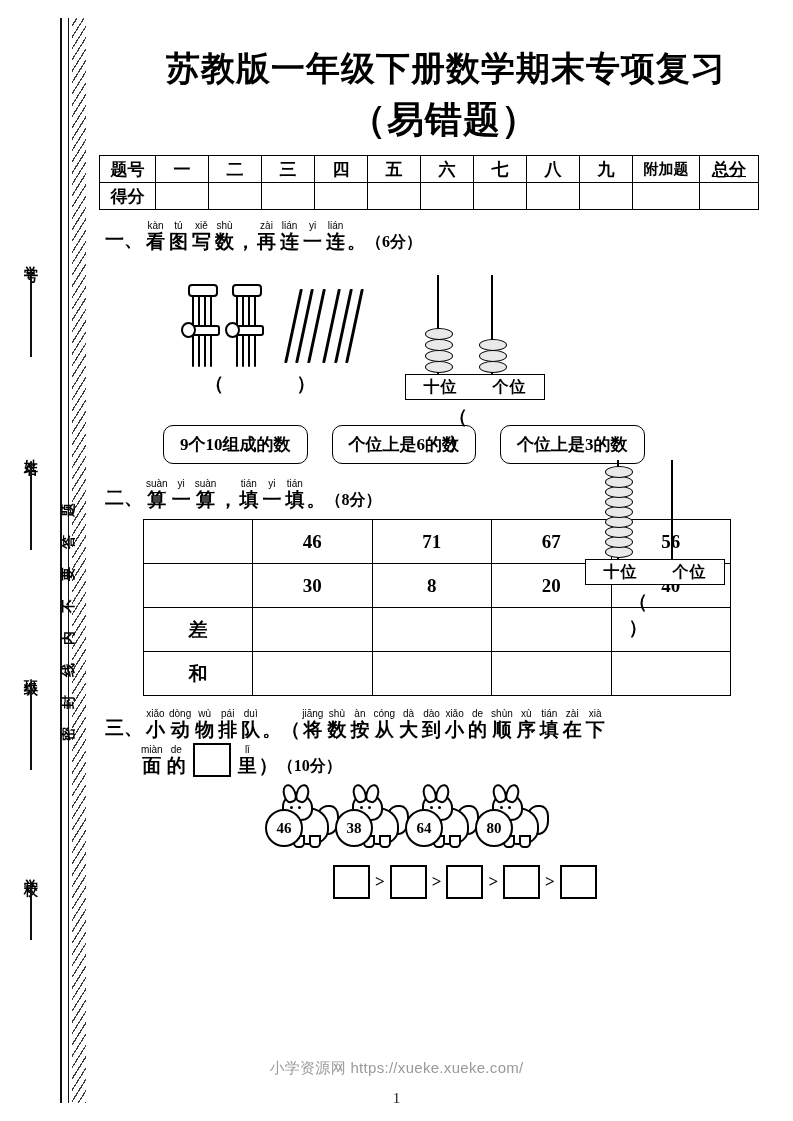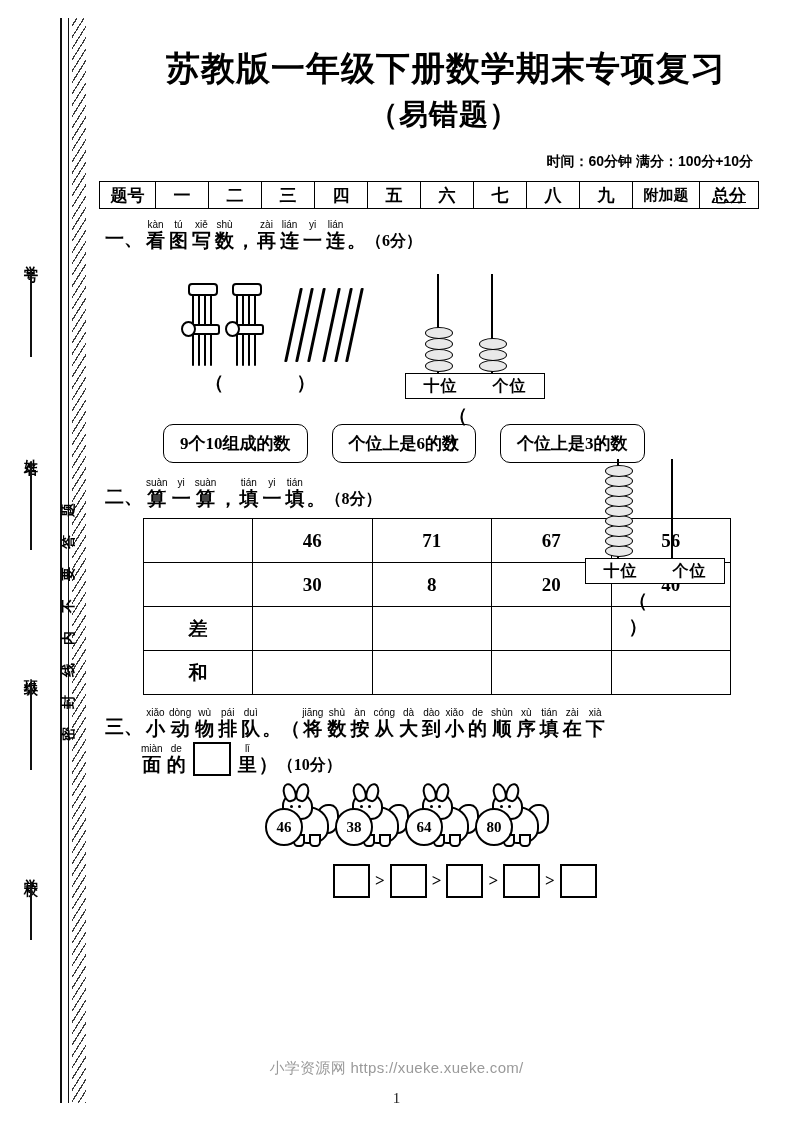--- a/index.html
+++ b/index.html
@@ -58,21 +58,21 @@
   #sheet{position:absolute;left:95px;top:13px;width:698px;height:1121px;}
 
   
   #title-main{
     font-family:"Liberation Serif", serif;
     font-size:34px;font-weight:700;letter-spacing:1px;
     text-align:center;margin-top:36px;line-height:1.18;
     padding-left:4px;
   }
   #title-sub{
-    font-size:29px;font-weight:700;text-align:center;
+    font-size:37px;font-weight:700;text-align:center;
     margin-top:6px;letter-spacing:1px;
   }
   #exam-meta{
     font-family:"Liberation Sans", sans-serif;
     font-size:14px;font-weight:700;text-align:right;
     margin-top:18px;padding-right:40px;
   }
 
   
   #score-table{
@@ -281,37 +281,50 @@
   <div class="info-field" id="field-xuexiao">
     <div class="label">学校</div>
     <div class="rule"></div>
   </div>
 </div>
 
 <div id="sheet">
 
   <div id="title-main">苏教版一年级下册数学期末专项复习</div>
   <div id="title-sub">（易错题）</div>
-  <div id="exam-meta">时间：60分钟 满分：100分+10分</div>
 
   <table id="score-table">
     <tbody>
         <tr>
       <td class="head">题号</td>
       <td>一</td>
       <td>二</td>
       <td>三</td>
       <td>四</td>
       <td>五</td>
       <td>六</td>
       <td>七</td>
       <td>八</td>
       <td>九</td>
       <td class="wide">附加题</td>
       <td class="total">总分</td>
+    </tr>
+    <tr>
+      <td class="head">得分</td>
+      <td></td>
+      <td></td>
+      <td></td>
+      <td></td>
+      <td></td>
+      <td></td>
+      <td></td>
+      <td></td>
+      <td></td>
+      <td class="wide"></td>
+      <td class="total"></td>
     </tr>
   </tbody>
     </table>
 
   <div class="q-block">
     <div class="q-line">
       <span class="q-num">一、</span>
       <span class="pin-group">
         <span class="py">kàn</span>
         <span class="hz">看</span>

